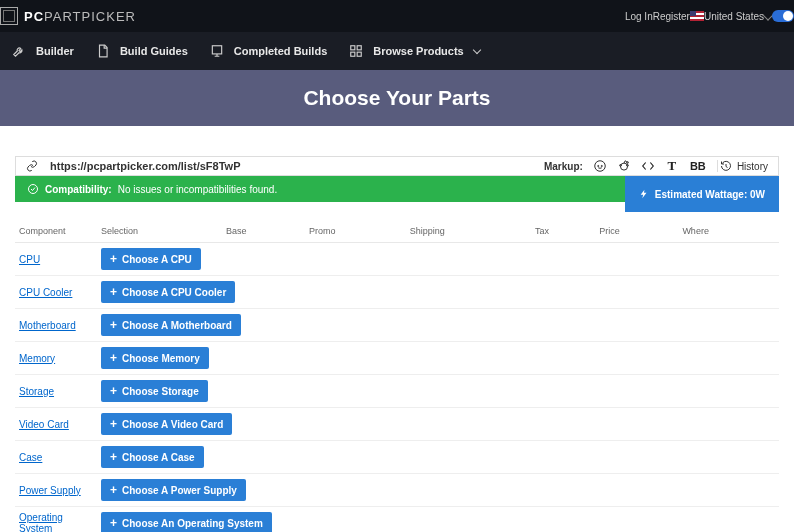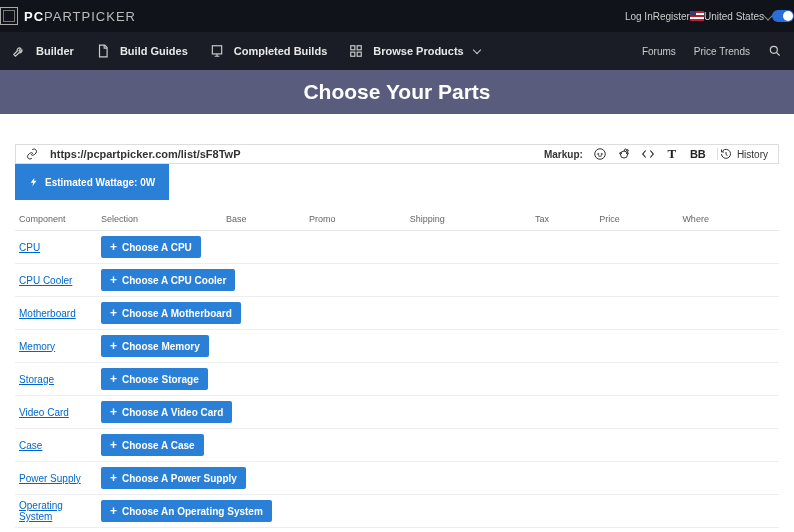--- a/index.html
+++ b/index.html
@@ -14,21 +14,21 @@
 .flag{width:14px;height:10px;background:linear-gradient(to bottom,#b22234 0%,#b22234 20%,#fff 20%,#fff 40%,#b22234 40%,#b22234 60%,#fff 60%,#fff 80%,#b22234 80%);position:relative}
 .flag::before{content:"";position:absolute;top:0;left:0;width:6px;height:5px;background:#3c3b6e}
 .chev{width:8px;height:8px;border-right:1.5px solid #888;border-bottom:1.5px solid #888;transform:rotate(45deg);margin-top:-3px}
 .toggle{width:22px;height:12px;background:#2a6dd6;border-radius:6px;position:relative}
 .toggle::after{content:"";position:absolute;right:1px;top:1px;width:10px;height:10px;background:#fff;border-radius:50%}
 .navbar{background:#1a1d25;height:38px;display:flex;align-items:center;padding:0 12px;justify-content:space-between}
 .nav-left{display:flex;align-items:center;gap:22px}
 .nav-item{display:flex;align-items:center;gap:10px;color:#e8e8e8;font-size:11px;font-weight:bold;cursor:pointer}
 .nav-right{display:flex;align-items:center;gap:18px;color:#ccc;font-size:10px}
 .nav-icon{width:14px;height:14px;display:inline-block}
-.hero{background:#595c7d;height:44px;display:flex;align-items:center;justify-content:center}
+.hero{background:#595c7d;height:56px;display:flex;align-items:center;justify-content:center}
 .hero h1{color:#fff;font-size:21px;font-weight:bold}
 .container{max-width:780px;margin:30px auto 0;padding:0 8px}
 .urlbar{border:1px solid #ddd;height:20px;display:flex;align-items:center;padding:0 10px;gap:12px;font-size:11px}
 .urlbar .link-icon{width:12px}
 .urlbar .url{font-weight:bold;flex:0 0 auto}
 .urlbar .spacer{flex:1}
 .markup{display:flex;align-items:center;gap:10px;color:#333;font-weight:bold;font-size:10px}
 .markup-icons{display:flex;gap:10px;align-items:center}
 .mi{width:14px;height:14px;cursor:pointer;color:#222}
 .history-btn{border-left:1px solid #ddd;padding-left:2px;display:flex;align-items:center;gap:5px;cursor:pointer;font-weight:normal}
@@ -89,28 +89,20 @@
       <svg class="nav-icon" viewBox="0 0 24 24" fill="none" stroke="#ccc" stroke-width="2">
           <rect x="3" y="3" width="7" height="7"></rect>
           <rect x="14" y="3" width="7" height="7"></rect>
           <rect x="3" y="14" width="7" height="7"></rect>
           <rect x="14" y="14" width="7" height="7"></rect>
         </svg>
       <span>Browse Products</span>
       <span class="chev" style="border-color:#ccc;width:6px;height:6px"></span>
     </div>
   </div>
-  <div class="nav-right">
-    <a href="#" style="color:#ccc;text-decoration:none">Forums</a>
-    <a href="#" style="color:#ccc;text-decoration:none">Price Trends</a>
-    <svg class="nav-icon" viewBox="0 0 24 24" fill="none" stroke="#ccc" stroke-width="2">
-        <circle cx="10" cy="10" r="6"></circle>
-        <path d="M20 20l-5-5"></path>
-      </svg>
-  </div>
 </div>
 
 <div class="hero">
   <h1>Choose Your Parts</h1>
 </div>
 
 <div class="container">
 
   <div class="urlbar">
     <svg class="link-icon" viewBox="0 0 24 24" width="12" height="12" fill="none" stroke="#333" stroke-width="2">
@@ -146,20 +138,28 @@
             <path d="M3 12a9 9 0 1 0 3-7L3 8"></path>
             <path d="M3 3v5h5"></path>
             <path d="M12 8v5l3 2"></path>
           </svg>
         <span>History</span>
       </div>
     </div>
   </div>
 
   <div class="statusbar">
+    <div class="compat">
+      <svg width="12" height="12" viewBox="0 0 24 24" fill="none" stroke="#fff" stroke-width="2">
+          <circle cx="12" cy="12" r="9"></circle>
+          <path d="M8 12l3 3 5-6"></path>
+        </svg>
+      <b>Compatibility:</b>
+      <span>No issues or incompatibilities found.</span>
+    </div>
     <div class="wattage">
       <svg width="10" height="10" viewBox="0 0 24 24" fill="#fff">
           <path d="M13 2L4 14h6l-2 8 10-13h-6z"></path>
         </svg>
       <span>Estimated Wattage: 0W</span>
     </div>
   </div>
 
   <table class="parts-table">
     <thead>

